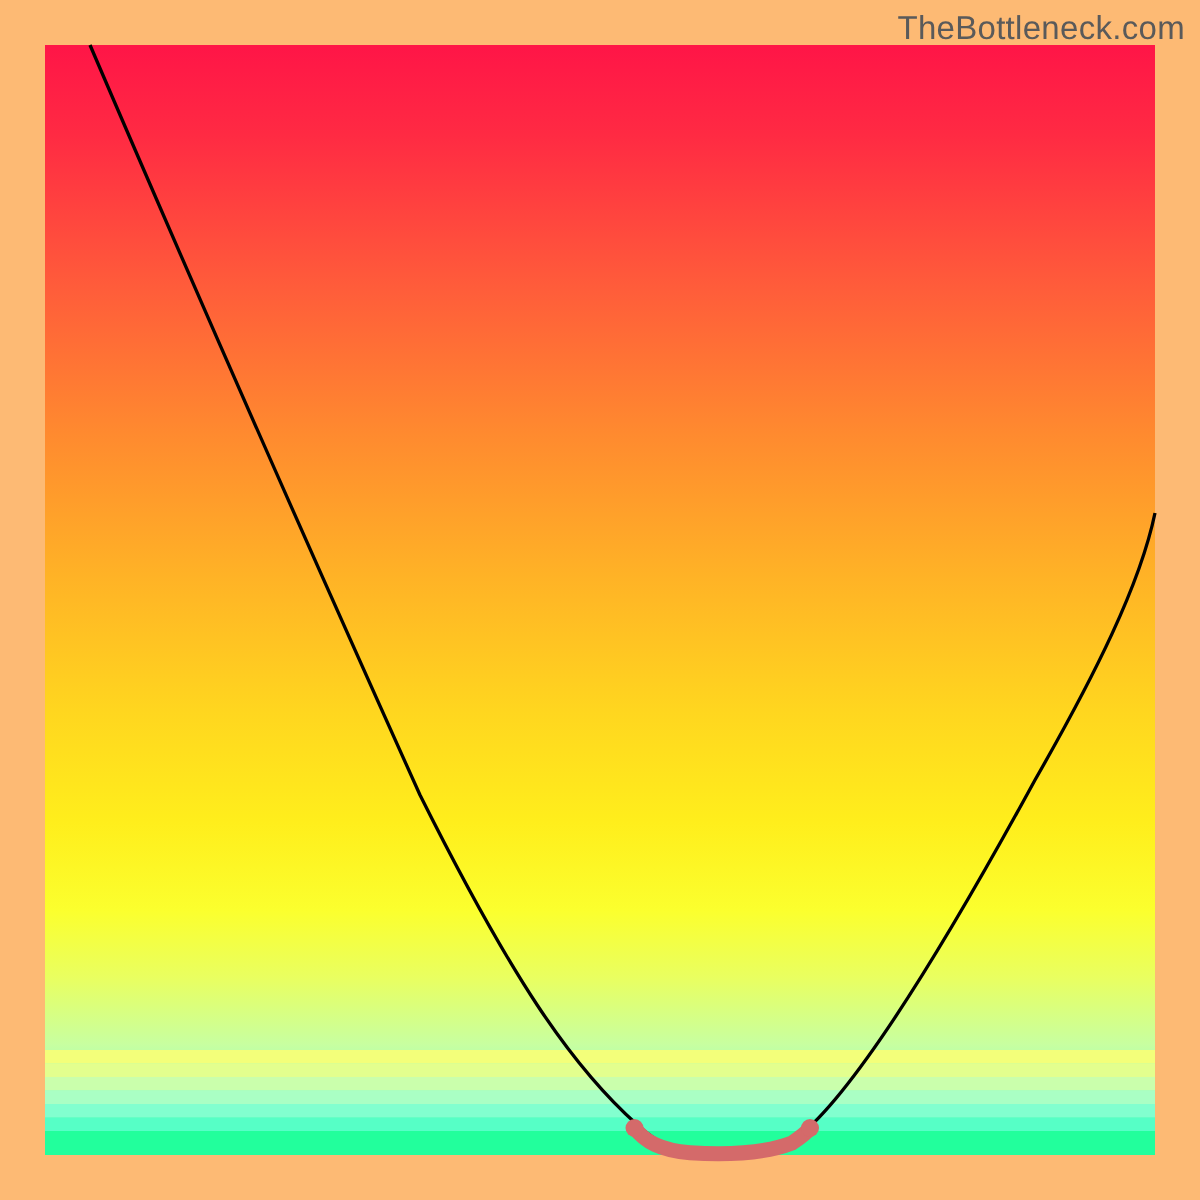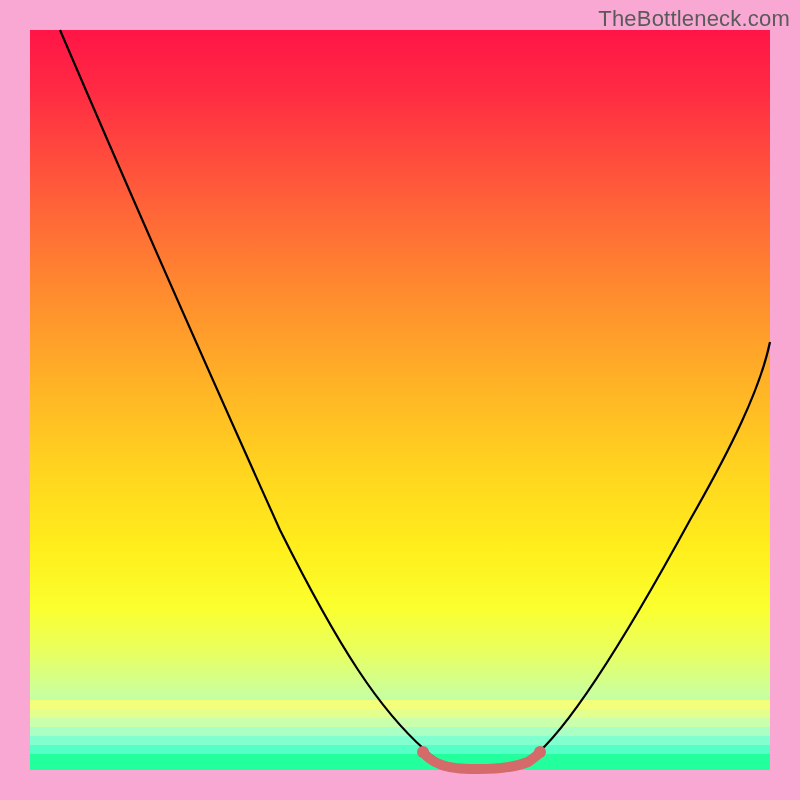--- a/index.html
+++ b/index.html
@@ -10,21 +10,21 @@
     background: #000;
     overflow: hidden;
     font-family: Arial, Helvetica, sans-serif;
   }
   .frame {
     position: absolute;
     left: 0;
     top: 0;
     width: 800px;
     height: 800px;
-    background: #f9a8d4;
+    background: #fdba74;
   }
   .plot {
     position: absolute;
     left: 30px;
     top: 30px;
     width: 740px;
     height: 740px;
     background: linear-gradient(
       to bottom,
       #ff1547 0%,

